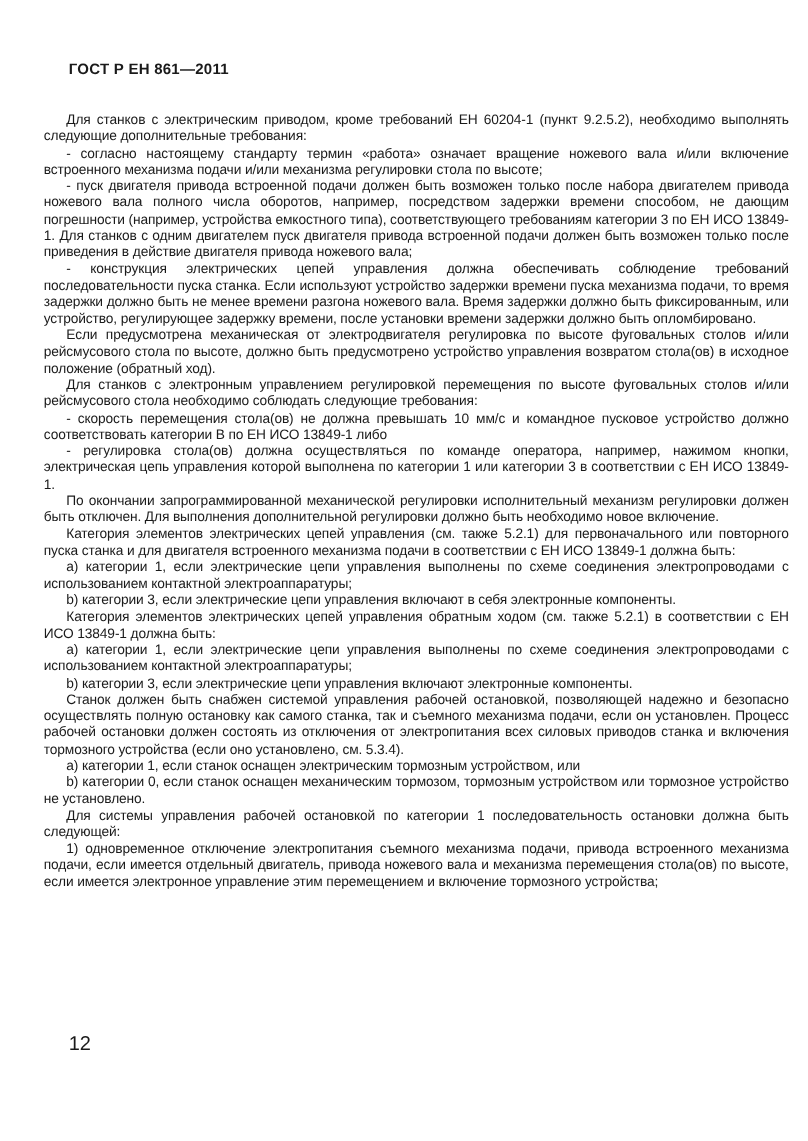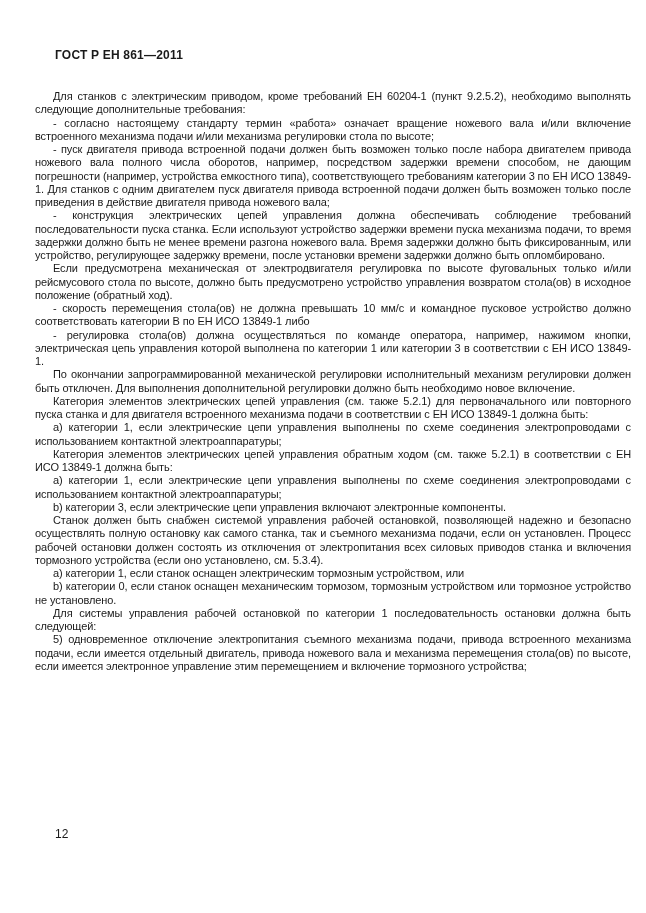--- a/index.html
+++ b/index.html
@@ -41,46 +41,48 @@
     text-indent: 18px;
   }
   .body-text p.heading {
     font-weight: bold;
     text-align: left;
   }
   .page-number {
     position: absolute;
     left: 55px;
     top: 827px;
-    font-size: 12px;
+    font-size: 16px;
   }
 </style>
 </head>
 <body>
 
 <div class="page">
 
   <div class="running-header">ГОСТ Р ЕН 861—2011</div>
 
   <div class="body-text">
     <p>Для станков с электрическим приводом, кроме требований ЕН 60204-1 (пункт 9.2.5.2), необходимо выполнять следующие дополнительные требования:</p>
     <p>- согласно настоящему стандарту термин «работа» означает вращение ножевого вала и/или включение встроенного механизма подачи и/или механизма регулировки стола по высоте;</p>
     <p>- пуск двигателя привода встроенной подачи должен быть возможен только после набора двигателем привода ножевого вала полного числа оборотов, например, посредством задержки времени способом, не дающим погрешности (например, устройства емкостного типа), соответствующего требованиям категории 3 по ЕН ИСО 13849-1. Для станков с одним двигателем пуск двигателя привода встроенной подачи должен быть возможен только после приведения в действие двигателя привода ножевого вала;</p>
     <p>- конструкция электрических цепей управления должна обеспечивать соблюдение требований последовательности пуска станка. Если используют устройство задержки времени пуска механизма подачи, то время задержки должно быть не менее времени разгона ножевого вала. Время задержки должно быть фиксированным, или устройство, регулирующее задержку времени, после установки времени задержки должно быть опломбировано.</p>
-    <p>Если предусмотрена механическая от электродвигателя регулировка по высоте фуговальных только и/или рейсмусового стола по высоте, должно быть предусмотрено устройство управления возвратом стола(ов) в исходное положение (обратный ход).</p>
+    <p>Если предусмотрена механическая от электродвигателя регулировка по высоте фуговальных столов и/или рейсмусового стола по высоте, должно быть предусмотрено устройство управления возвратом стола(ов) в исходное положение (обратный ход).</p>
+    <p>Для станков с электронным управлением регулировкой перемещения по высоте фуговальных столов и/или рейсмусового стола необходимо соблюдать следующие требования:</p>
     <p>- скорость перемещения стола(ов) не должна превышать 10 мм/с и командное пусковое устройство должно соответствовать категории В по ЕН ИСО 13849-1 либо</p>
     <p>- регулировка стола(ов) должна осуществляться по команде оператора, например, нажимом кнопки, электрическая цепь управления которой выполнена по категории 1 или категории 3 в соответствии с ЕН ИСО 13849-1.</p>
     <p>По окончании запрограммированной механической регулировки исполнительный механизм регулировки должен быть отключен. Для выполнения дополнительной регулировки должно быть необходимо новое включение.</p>
     <p>Категория элементов электрических цепей управления (см. также 5.2.1) для первоначального или повторного пуска станка и для двигателя встроенного механизма подачи в соответствии с ЕН ИСО 13849-1 должна быть:</p>
     <p>a) категории 1, если электрические цепи управления выполнены по схеме соединения электропроводами с использованием контактной электроаппаратуры;</p>
+    <p>b) категории 3, если электрические цепи управления включают в себя электронные компоненты.</p>
     <p>Категория элементов электрических цепей управления обратным ходом (см. также 5.2.1) в соответствии с ЕН ИСО 13849-1 должна быть:</p>
     <p>a) категории 1, если электрические цепи управления выполнены по схеме соединения электропроводами с использованием контактной электроаппаратуры;</p>
     <p>b) категории 3, если электрические цепи управления включают электронные компоненты.</p>
     <p>Станок должен быть снабжен системой управления рабочей остановкой, позволяющей надежно и безопасно осуществлять полную остановку как самого станка, так и съемного механизма подачи, если он установлен. Процесс рабочей остановки должен состоять из отключения от электропитания всех силовых приводов станка и включения тормозного устройства (если оно установлено, см. 5.3.4).</p>
     <p>a) категории 1, если станок оснащен электрическим тормозным устройством, или</p>
     <p>b) категории 0, если станок оснащен механическим тормозом, тормозным устройством или тормозное устройство не установлено.</p>
     <p>Для системы управления рабочей остановкой по категории 1 последовательность остановки должна быть следующей:</p>
-    <p>5) одновременное отключение электропитания съемного механизма подачи, привода встроенного механизма подачи, если имеется отдельный двигатель, привода ножевого вала и механизма перемещения стола(ов) по высоте, если имеется электронное управление этим перемещением и включение тормозного устройства;</p>
+    <p>1) одновременное отключение электропитания съемного механизма подачи, привода встроенного механизма подачи, если имеется отдельный двигатель, привода ножевого вала и механизма перемещения стола(ов) по высоте, если имеется электронное управление этим перемещением и включение тормозного устройства;</p>
   </div>
 
   <div class="page-number">12</div>
 
 </div>
 
 </body></html>

